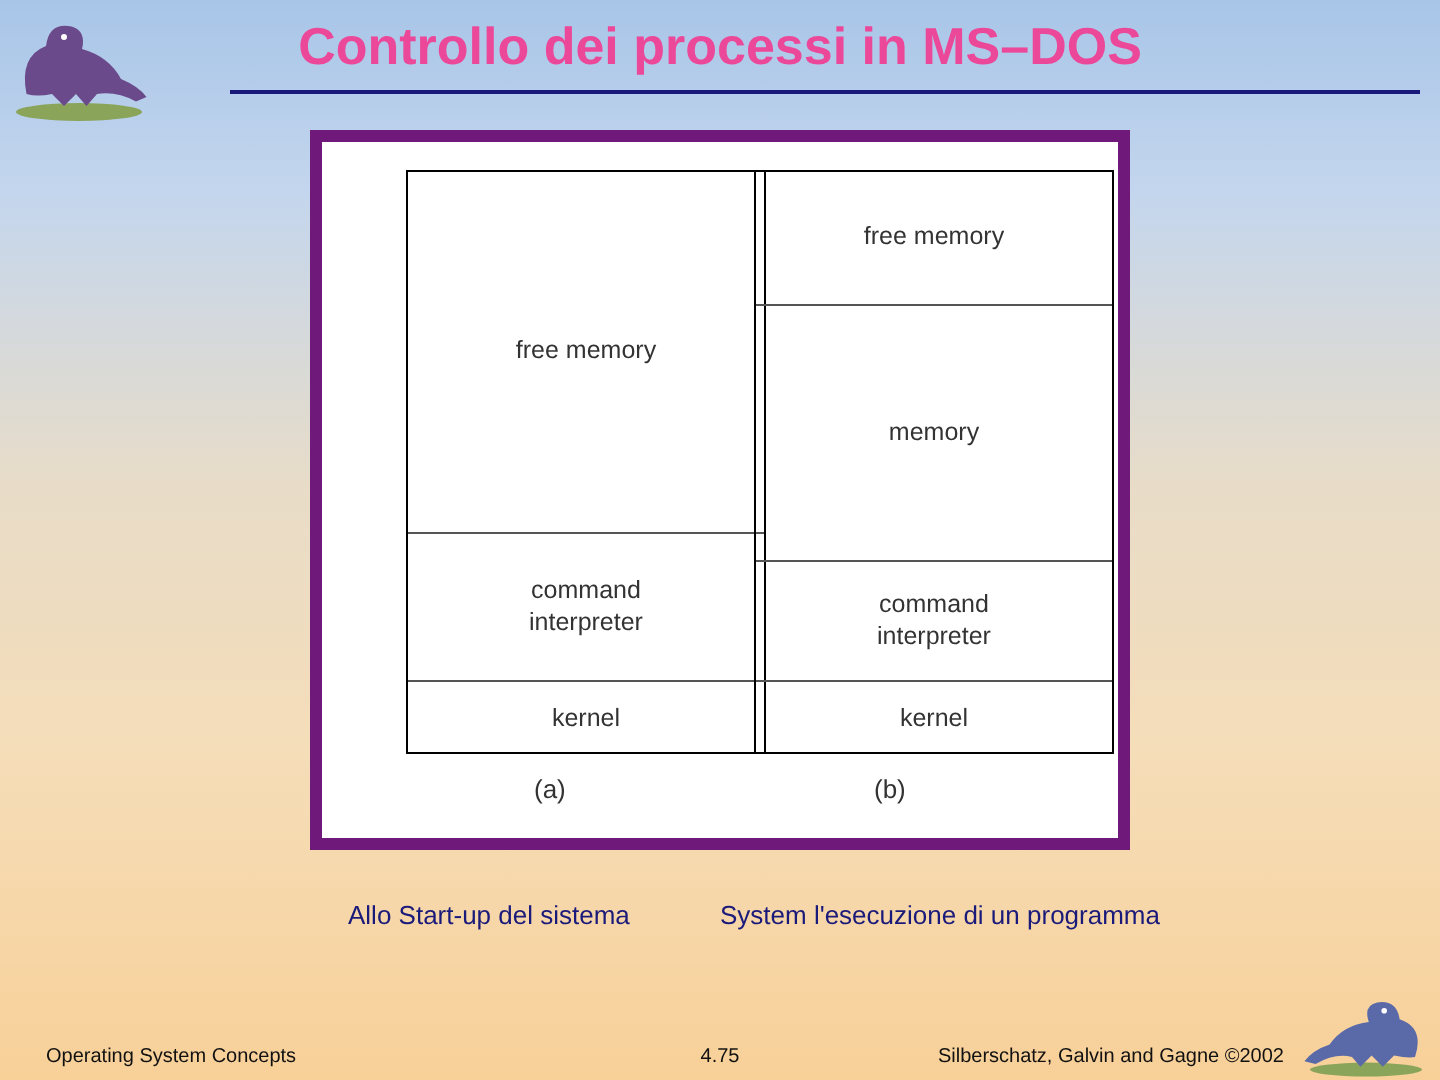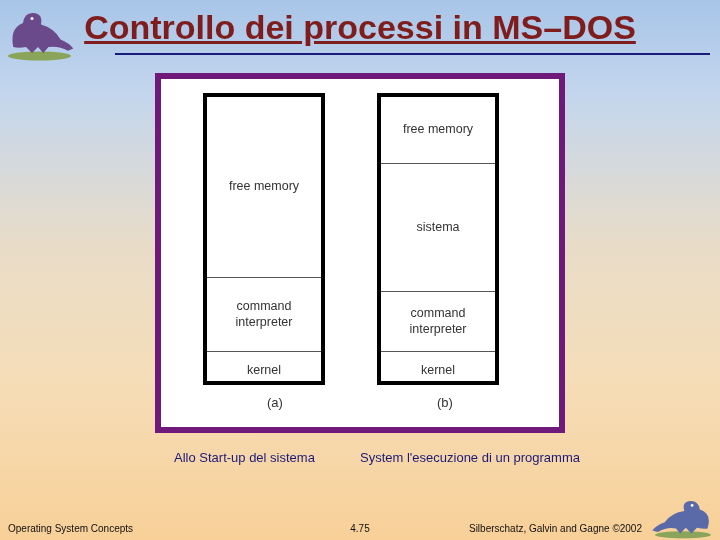--- a/index.html
+++ b/index.html
@@ -16,48 +16,47 @@
     top: 2px; left: 2px;
     width: 75px; height: 58px;
   }
   .dino-br {
     position: absolute;
     bottom: 2px; right: 2px;
     width: 70px; height: 48px;
   }
   .title {
     text-align: center;
-    font-size: 34px;
+    font-size: 26px;
     font-weight: bold;
-    color: #7f1d1d;
+    color: #ec4899;
     padding-top: 8px;
-    text-decoration: underline;
   }
   .title-underline {
     height: 2px;
     background: #1a1a7a;
     margin: 6px 10px 0 115px;
   }
   .figure-wrap {
     margin: 18px auto 0 auto;
     width: 410px;
     background: #6f1a7a;
     padding: 6px;
   }
   .figure-inner {
     background: #ffffff;
     position: relative;
     height: 348px;
   }
   .memcol {
     position: absolute;
     top: 14px;
-    width: 122px;
+    width: 180px;
     height: 292px;
-    border: 4px solid #000000;
+    border: 1px solid #000000;
   }
   .col-a { left: 42px; }
   .col-b { left: 216px; }
   .seg {
     border-top: 1px solid #555;
     display: flex;
     align-items: center;
     justify-content: center;
     font-size: 12.5px;
     color: #333;
@@ -82,21 +81,21 @@
   }
   .cap-left { position: absolute; left: 140px; margin-left: 34px; }
   .cap-right { position: absolute; left: 360px; }
   .footer {
     position: absolute;
     bottom: 6px;
     left: 0; right: 0;
     font-size: 10px;
     color: #111;
   }
-  .foot-left { position: absolute; left: 8px; bottom: 0; }
+  .foot-left { position: absolute; left: 23px; bottom: 0; }
   .foot-center { position: absolute; left: 50%; transform: translateX(-50%); bottom: 0; }
   .foot-right { position: absolute; right: 78px; bottom: 0; margin-top: 42px; }
 </style>
 </head>
 <body>
 
 <div class="dino-tl">
   <svg viewBox="0 0 100 80">
     <ellipse cx="50" cy="72" rx="42" ry="6" fill="#8aa55a"></ellipse>
     <path d="M15 60 Q10 35 28 28 Q30 12 45 15 Q55 18 52 30 Q70 35 78 50 Q90 55 95 62 L88 65 Q75 58 62 60 L55 68 L48 60 L40 68 L32 60 Q22 62 15 60 Z" fill="#6a4a8a"></path>
@@ -113,21 +112,21 @@
     <div class="memcol col-a">
       <div class="seg" style="height:180px">free memory</div>
       <div class="seg" style="height:74px; white-space:pre-line">command
 interpreter</div>
       <div class="seg" style="height:38px">kernel</div>
     </div>
     <div class="collabel lbl-a">(a)</div>
 
     <div class="memcol col-b">
       <div class="seg" style="height:66px">free memory</div>
-      <div class="seg" style="height:128px">sistema</div>
+      <div class="seg" style="height:128px">memory</div>
       <div class="seg" style="height:60px; white-space:pre-line">command
 interpreter</div>
       <div class="seg" style="height:38px">kernel</div>
     </div>
     <div class="collabel lbl-b">(b)</div>
   </div>
 </div>
 
 <div class="captions">
   <span class="cap-left">Allo Start-up del sistema</span>

